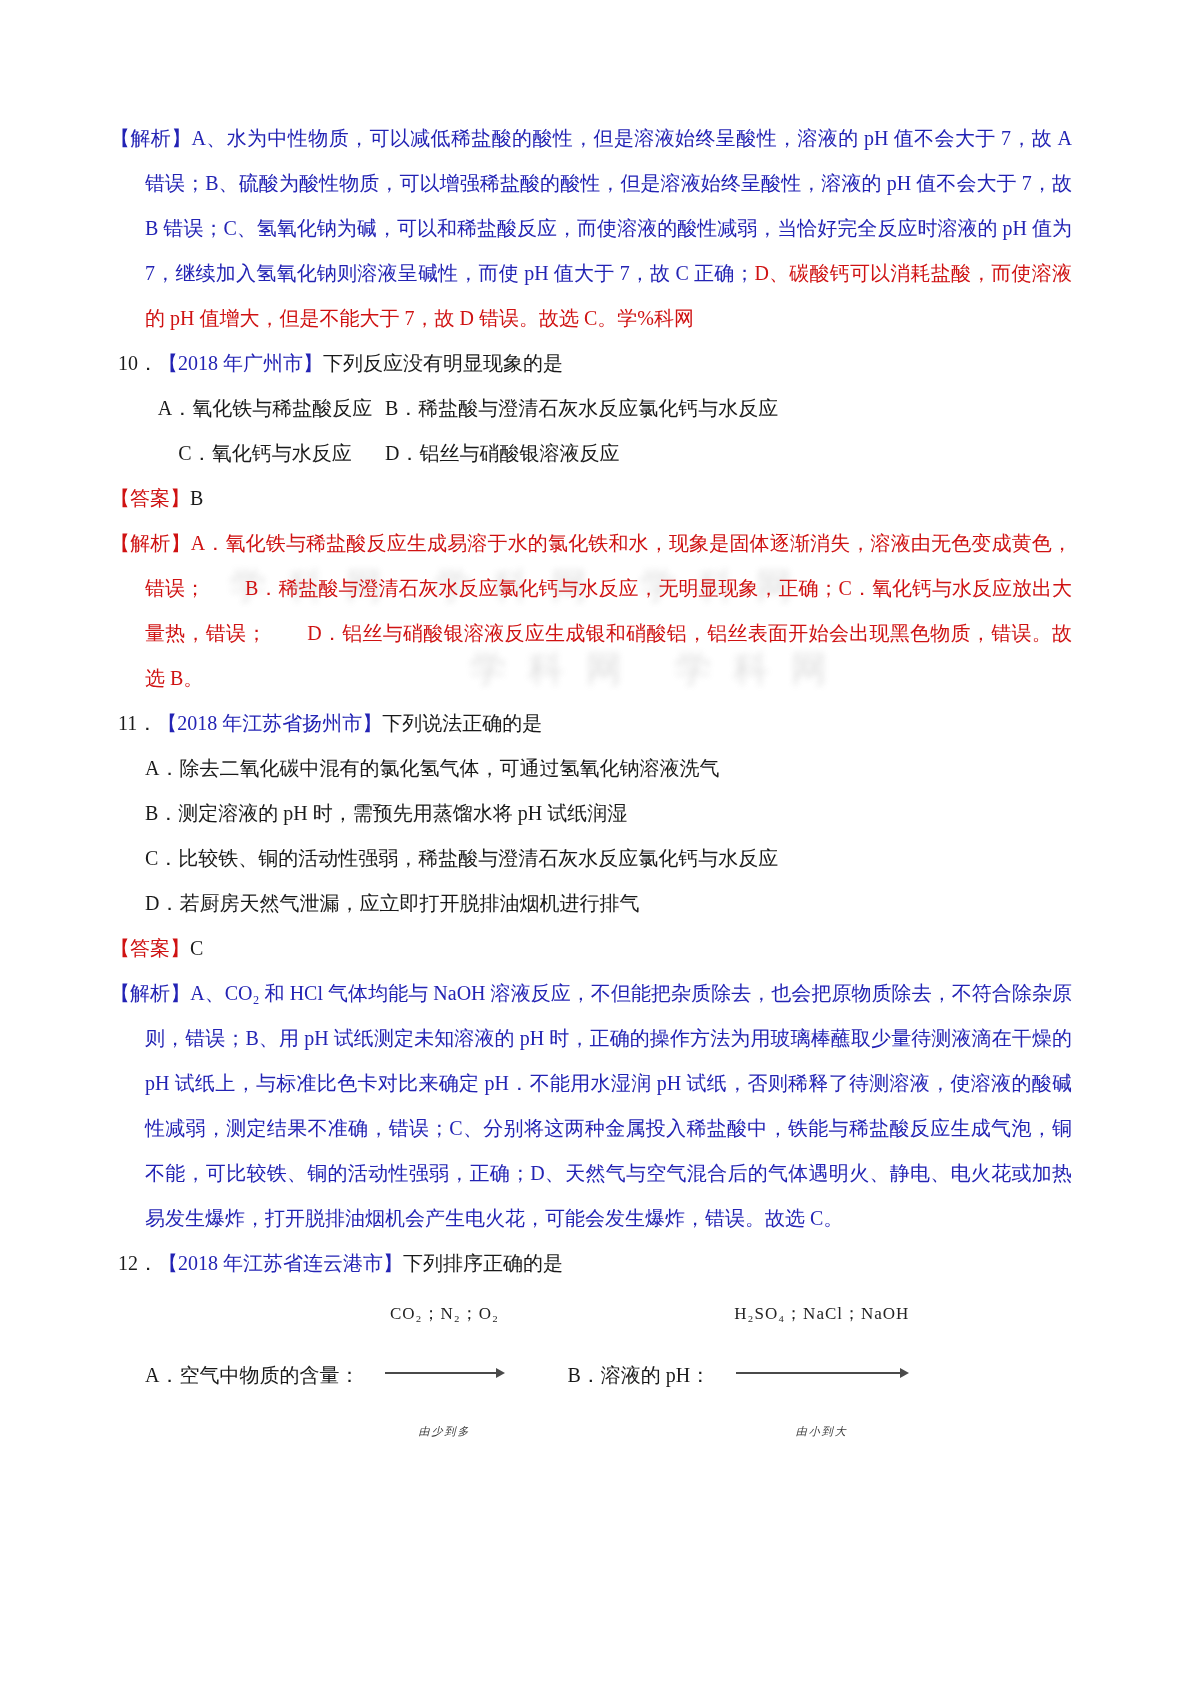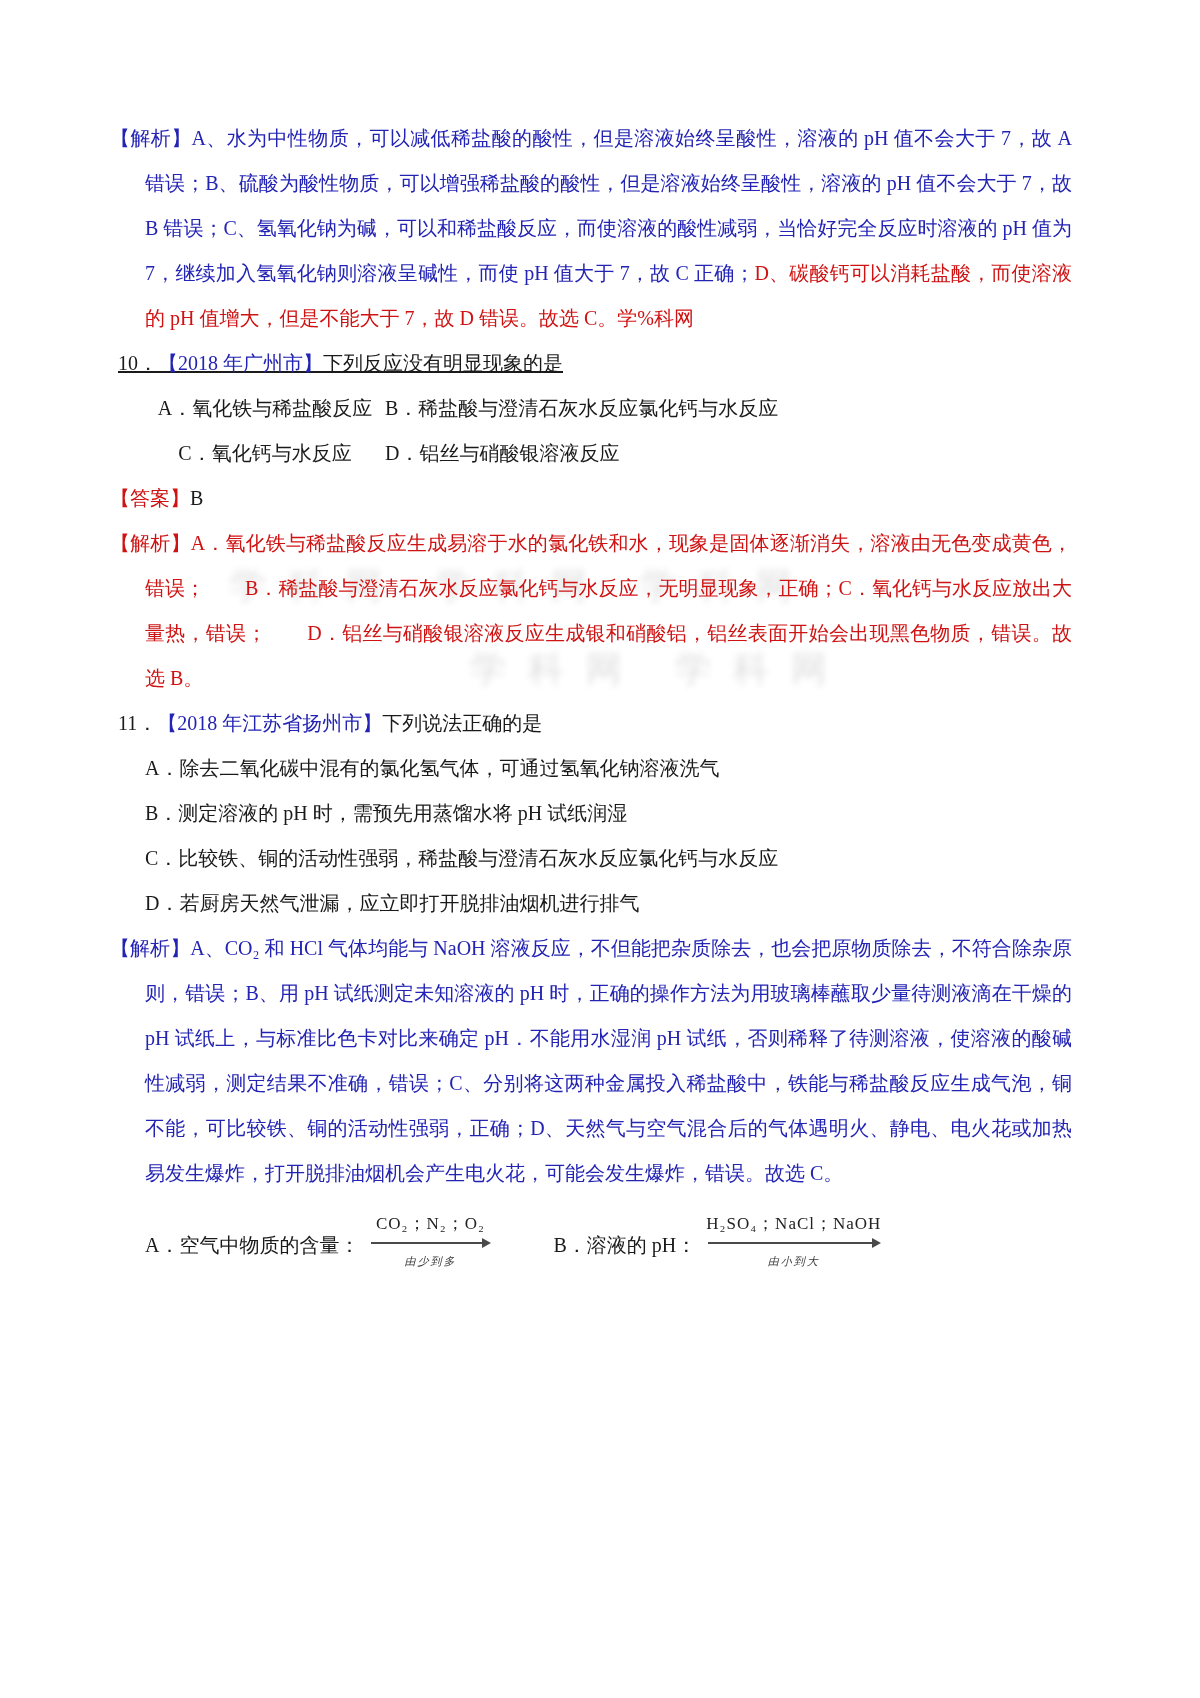--- a/index.html
+++ b/index.html
@@ -36,22 +36,23 @@
     margin-top: 16px;
     font-size: 20px;
     line-height: 28px;
   }
   .seq-item { display: flex; align-items: center; }
   .seq-item + .seq-item { margin-left: 62px; }
   .seq-stack {
     display: inline-flex;
     flex-direction: column;
     align-items: center;
-    margin-left: 10px;
+    margin-left: 24px;
     transform: translateY(-2px);
+    gap: 40px;
   }
   .formula { font-size: 17px; color: #222; letter-spacing: 1px; white-space: nowrap; }
   .seq-arrow {
     position: relative;
     align-self: stretch;
     min-width: 118px;
     height: 2px;
     background: #4a4a4a;
     margin: 4px 2px 3px;
   }
@@ -78,37 +79,39 @@
   }
 </style>
 </head>
 <body>
 
 <div class="page">
   <div class="watermark" style="left:230px; top:562px;">学科网 学科网 学科网</div>
   <div class="watermark" style="left:470px; top:645px;">学科网 学科网</div>
   <div class="content">
       <p class="para hang"><span class="c-blue">【解析】A、水为中性物质，可以减低稀盐酸的酸性，但是溶液始终呈酸性，溶液的 pH 值不会大于 7，故 A 错误；B、硫酸为酸性物质，可以增强稀盐酸的酸性，但是溶液始终呈酸性，溶液的 pH 值不会大于 7，故 B 错误；C、氢氧化钠为碱，可以和稀盐酸反应，而使溶液的酸性减弱，当恰好完全反应时溶液的 pH 值为 7，继续加入氢氧化钠则溶液呈碱性，而使 pH 值大于 7，故 C 正确；</span><span class="c-red">D、碳酸钙可以消耗盐酸，而使溶液的 pH 值增大，但是不能大于 7，故 D 错误。故选 C。学%科网</span></p>
-      <p class="para" style="padding-left: 8px; text-decoration: underline;"><span class="c-black">10．</span><span class="c-blue">【2018 年广州市】</span><span class="c-black">下列反应没有明显现象的是</span></p>
+      <p class="para" style="padding-left: 8px;"><span class="c-black">10．</span><span class="c-blue">【2018 年广州市】</span><span class="c-black">下列反应没有明显现象的是</span></p>
       <p class="para cols" style="padding-left: 35px;">
         <span class="col" style="width: 240px;"><span class="c-black">A．氧化铁与稀盐酸反应</span></span>
         <span class="col"><span class="c-black">B．稀盐酸与澄清石灰水反应氯化钙与水反应</span></span>
       </p>
       <p class="para cols" style="padding-left: 35px;">
         <span class="col" style="width: 240px;"><span class="c-black">C．氧化钙与水反应</span></span>
         <span class="col"><span class="c-black">D．铝丝与硝酸银溶液反应</span></span>
       </p>
       <p class="para"><span class="c-red">【答案】</span><span class="c-black">B</span></p>
       <p class="para hang"><span class="c-red">【解析】A．氧化铁与稀盐酸反应生成易溶于水的氯化铁和水，现象是固体逐渐消失，溶液由无色变成黄色，错误；　　B．稀盐酸与澄清石灰水反应氯化钙与水反应，无明显现象，正确；C．氧化钙与水反应放出大量热，错误；　　D．铝丝与硝酸银溶液反应生成银和硝酸铝，铝丝表面开始会出现黑色物质，错误。故选 B。</span></p>
       <p class="para" style="padding-left: 8px;"><span class="c-black">11．</span><span class="c-blue">【2018 年江苏省扬州市】</span><span class="c-black">下列说法正确的是</span></p>
       <p class="para" style="padding-left: 35px;"><span class="c-black">A．除去二氧化碳中混有的氯化氢气体，可通过氢氧化钠溶液洗气</span></p>
       <p class="para" style="padding-left: 35px;"><span class="c-black">B．测定溶液的 pH 时，需预先用蒸馏水将 pH 试纸润湿</span></p>
       <p class="para" style="padding-left: 35px;"><span class="c-black">C．比较铁、铜的活动性强弱，稀盐酸与澄清石灰水反应氯化钙与水反应</span></p>
       <p class="para" style="padding-left: 35px;"><span class="c-black">D．若厨房天然气泄漏，应立即打开脱排油烟机进行排气</span></p>
+      <p class="para"><span class="c-red">【答案】</span><span class="c-black">C</span></p>
       <p class="para hang"><span class="c-blue">【解析】A、CO₂ 和 HCl 气体均能与 NaOH 溶液反应，不但能把杂质除去，也会把原物质除去，不符合除杂原则，错误；B、用 pH 试纸测定未知溶液的 pH 时，正确的操作方法为用玻璃棒蘸取少量待测液滴在干燥的 pH 试纸上，与标准比色卡对比来确定 pH．不能用水湿润 pH 试纸，否则稀释了待测溶液，使溶液的酸碱性减弱，测定结果不准确，错误；C、分别将这两种金属投入稀盐酸中，铁能与稀盐酸反应生成气泡，铜不能，可比较铁、铜的活动性强弱，正确；D、天然气与空气混合后的气体遇明火、静电、电火花或加热易发生爆炸，打开脱排油烟机会产生电火花，可能会发生爆炸，错误。故选 C。</span></p>
+      <p class="para" style="padding-left: 8px;"><span class="c-black">12．</span><span class="c-blue">【2018 年江苏省连云港市】</span><span class="c-black">下列排序正确的是</span></p>
       <div class="seq-row">
         <div class="seq-item">
           <span class="c-black">A．空气中物质的含量：</span>
           <span class="seq-stack">
             <span class="formula">CO₂；N₂；O₂</span>
             <span class="seq-arrow"></span>
             <span class="arrow-label">由少到多</span>
           </span>
         </div>
         <div class="seq-item">

